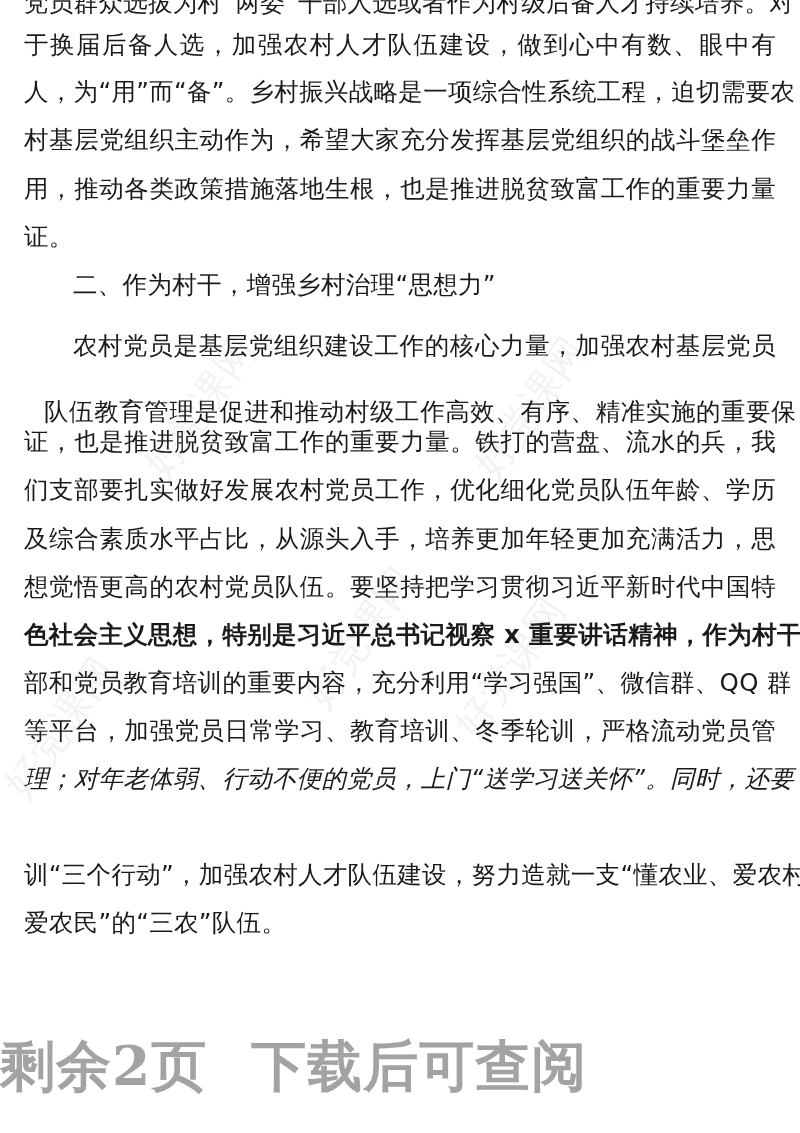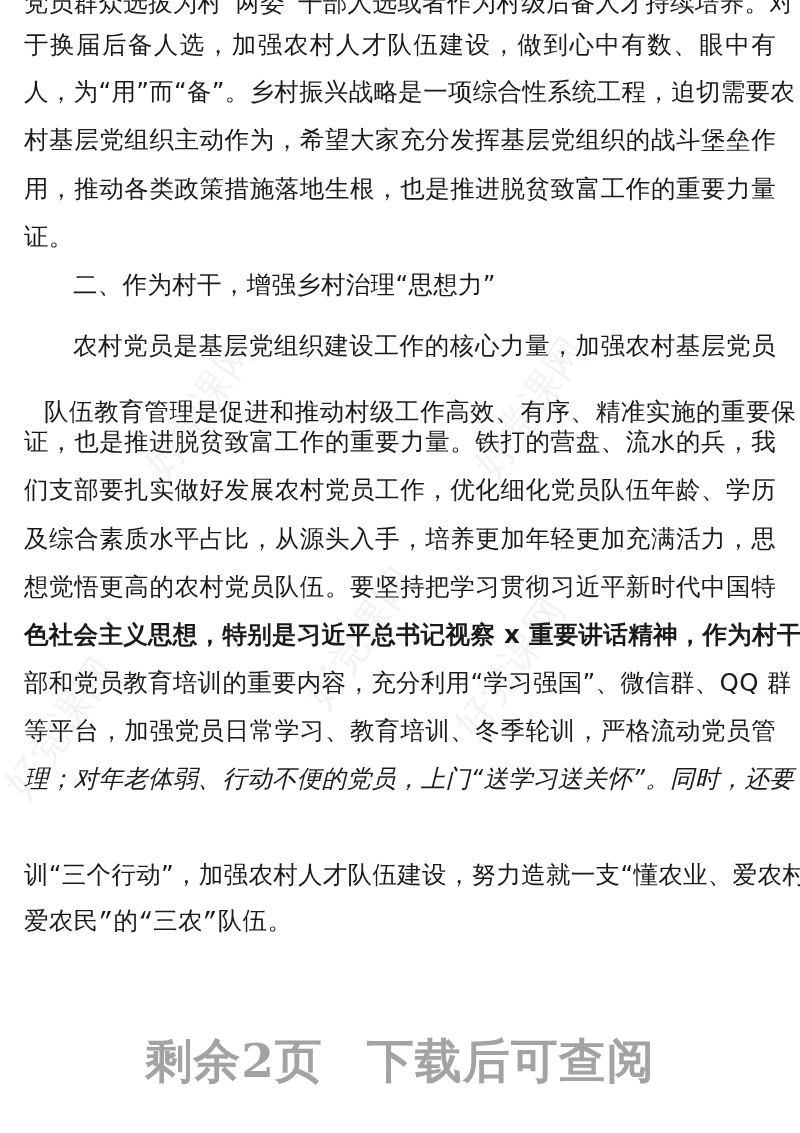--- a/index.html
+++ b/index.html
@@ -52,22 +52,22 @@
       transform: rotate(-55deg);
       white-space: nowrap;
       pointer-events: none;
       font-family: "DejaVu Sans", sans-serif;
     }
     .footer-banner {
       position: absolute;
       left: 0;
       top: 1030px;
       width: 800px;
-      text-align: center;
-      font-size: 47px;
+      text-align: left;
+      font-size: 55px;
       font-weight: bold;
       color: #a3a3a3;
       font-family: "DejaVu Serif", "Liberation Serif", serif;
       letter-spacing: 1px;
     }
     .footer-banner span.gap {
       display: inline-block;
       width: 44px;
     }
   </style>
@@ -95,19 +95,19 @@
   <div class="line" style="top:397px;margin-left:20px;">队伍教育管理是促进和推动村级工作高效、有序、精准实施的重要保</div>
   <div class="line" style="top:427px;">证，也是推进脱贫致富工作的重要力量。铁打的营盘、流水的兵，我</div>
   <div class="line" style="top:475px;font-family:Liberation Serif, serif;">们支部要扎实做好发展农村党员工作，优化细化党员队伍年龄、学历</div>
   <div class="line" style="top:524px;">及综合素质水平占比，从源头入手，培养更加年轻更加充满活力，思</div>
   <div class="line" style="top:572px;">想觉悟更高的农村党员队伍。要坚持把学习贯彻习近平新时代中国特</div>
   <div class="line" style="top:620px;font-weight:bold;">色社会主义思想，特别是习近平总书记视察 x 重要讲话精神，作为村干</div>
   <div class="line" style="top:668px;">部和党员教育培训的重要内容，充分利用“学习强国”、微信群、QQ 群</div>
   <div class="line" style="top:716px;">等平台，加强党员日常学习、教育培训、冬季轮训，严格流动党员管</div>
   <div class="line" style="top:764px;font-style:italic;">理；对年老体弱、行动不便的党员，上门“送学习送关怀”。同时，还要</div>
   <div class="line" style="top:860px;">训“三个行动”，加强农村人才队伍建设，努力造就一支“懂农业、爱农村、</div>
-  <div class="line last" style="top:908px;font-family:Liberation Mono, monospace;">爱农民”的“三农”队伍。</div>
+  <div class="line last" style="top:908px;">爱农民”的“三农”队伍。</div>
 
   <div class="footer-banner">
     <span>剩余2页</span><span class="gap"></span><span>下载后可查阅</span>
   </div>
 
 </div>
 
 </body></html>

